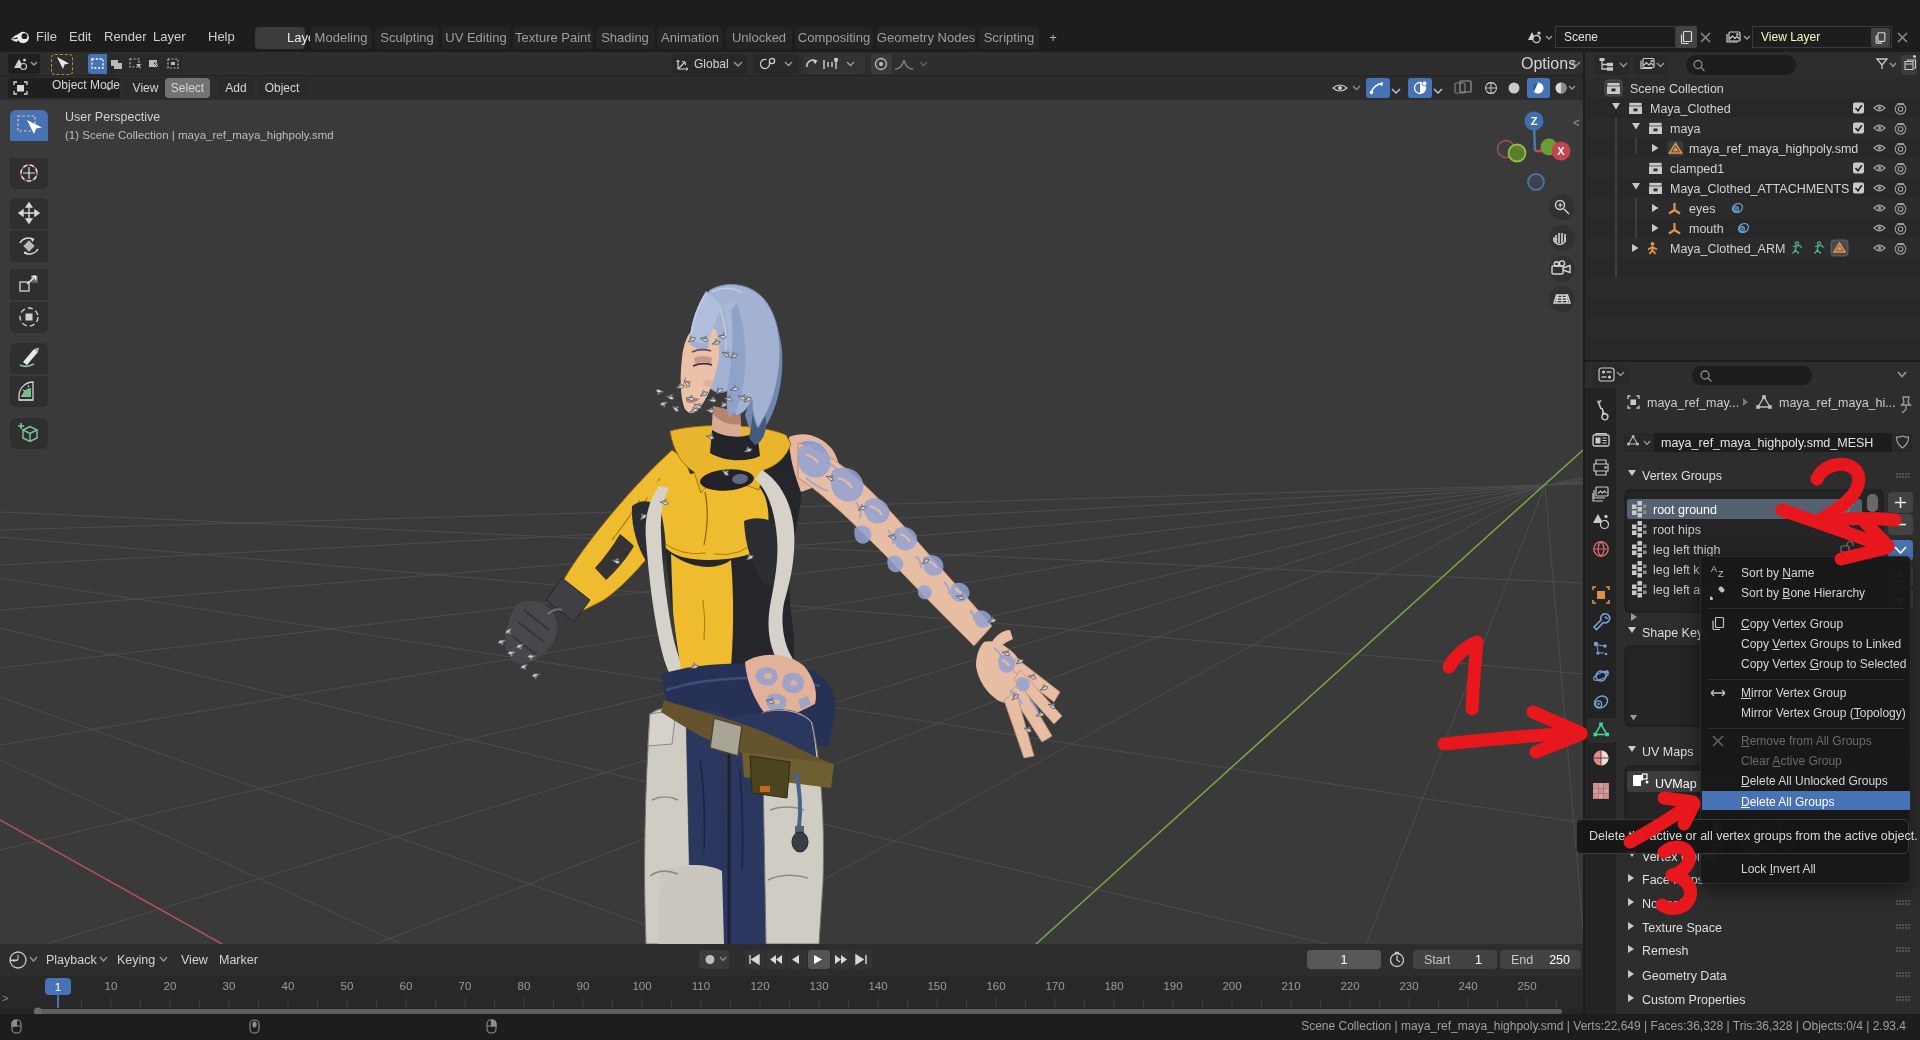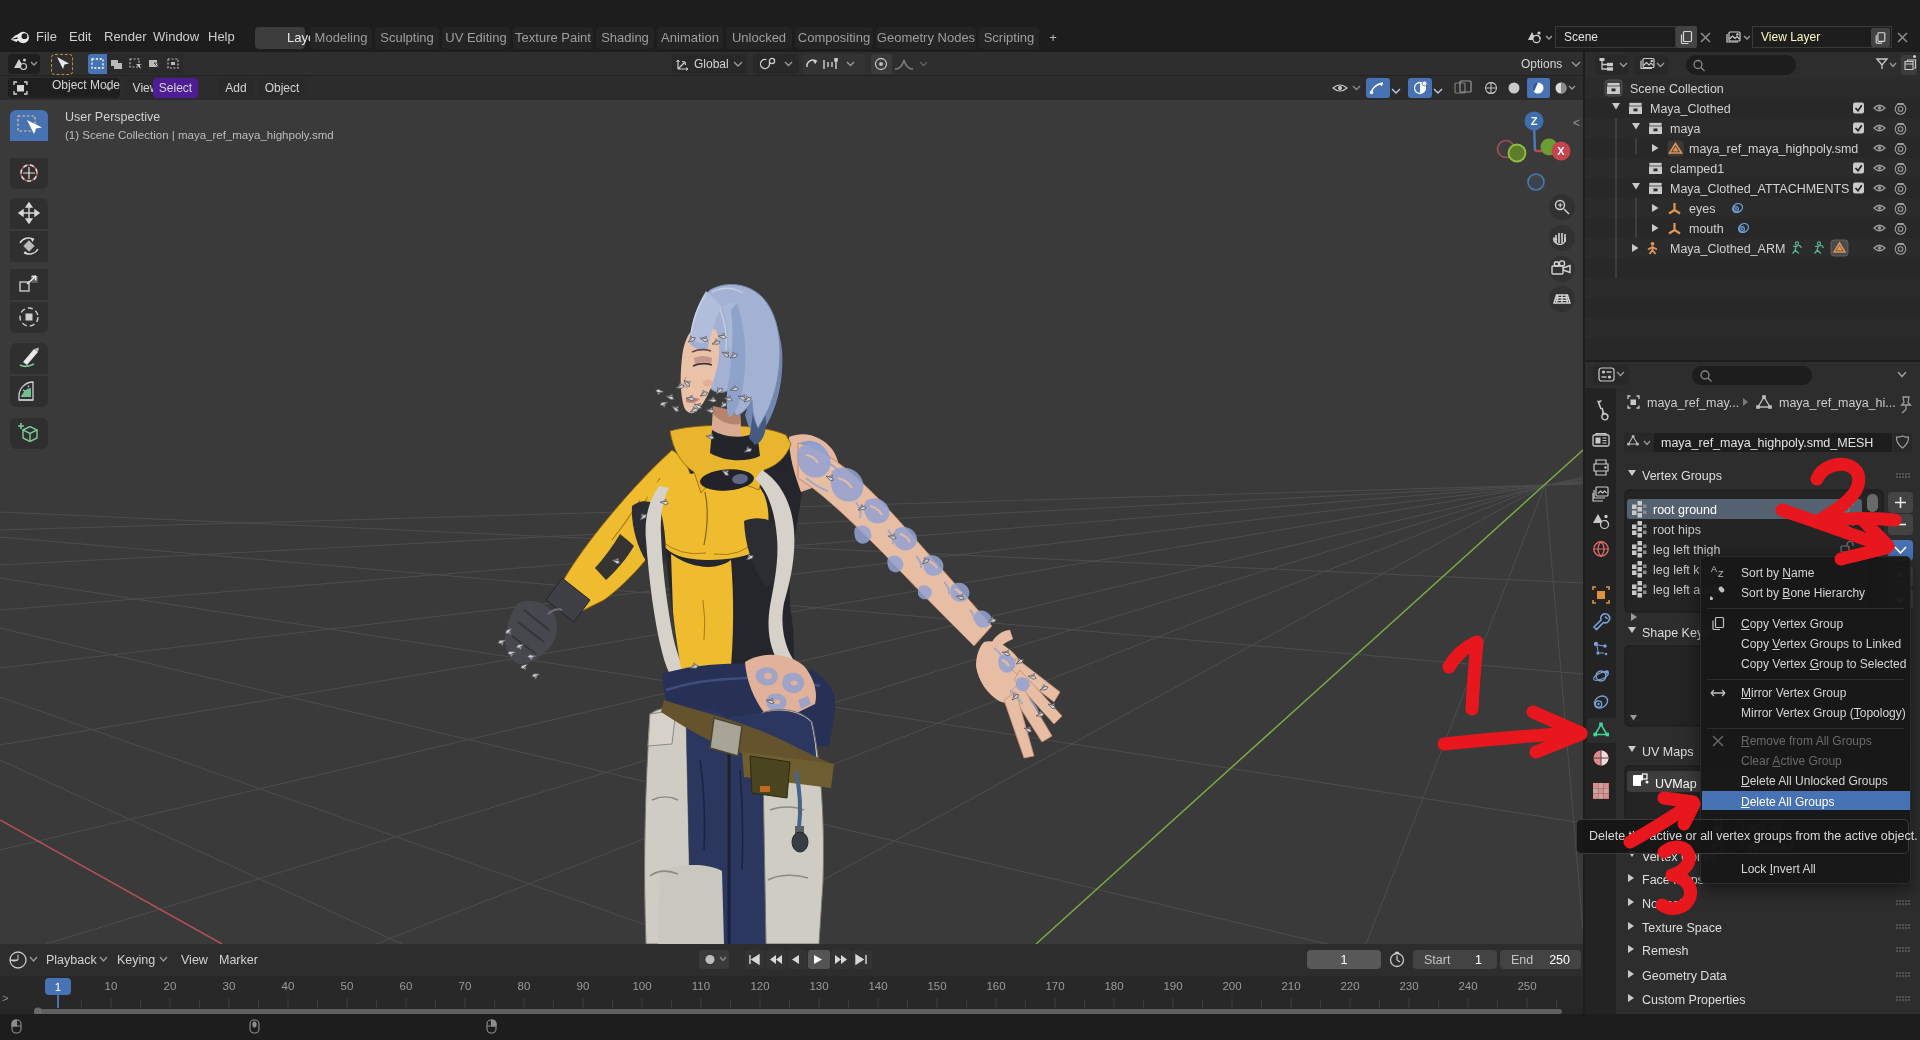--- a/index.html
+++ b/index.html
@@ -36,21 +36,21 @@
   <div id="topbar">
     <svg class="abs" style="left:10px;top:5px" width="21" height="21" viewBox="0 0 16 16">
       <circle cx="10" cy="8" r="4.4" fill="#eaeaea"></circle>
       <circle cx="11" cy="7" r="2.2" fill="#1d1d1d"></circle>
       <path d="M0.5,9.5 Q4,5.5 9,4.5 L6.5,7.5 Z" fill="#eaeaea"></path>
       <path d="M0.5,9.5 L7,9 L5,11.5 Z" fill="#eaeaea"></path>
     </svg>
     <span class="menuitem" style="left:36px">File</span>
     <span class="menuitem" style="left:69px">Edit</span>
     <span class="menuitem" style="left:104px">Render</span>
-    <span class="menuitem" style="left:153px">Window</span>
+    <span class="menuitem" style="left:153px">Layer</span>
     <span class="menuitem" style="left:208px">Help</span>
     <span class="wtab active" style="left:255px;width:50px">Layout</span>
     <span class="wtab" style="left:310px;width:62px">Modeling</span>
     <span class="wtab" style="left:375px;width:64px">Sculpting</span>
     <span class="wtab" style="left:442px;width:68px">UV Editing</span>
     <span class="wtab" style="left:513px;width:80px">Texture Paint</span>
     <span class="wtab" style="left:596px;width:58px">Shading</span>
     <span class="wtab" style="left:657px;width:66px">Animation</span>
     <span class="wtab" style="left:726px;width:66px">Unlocked</span>
     <span class="wtab" style="left:795px;width:78px">Compositing</span>
@@ -185,41 +185,41 @@
           <circle cx="10" cy="10" r="5.5" fill="none" stroke="#bdbdbd" stroke-width="1.3"></circle>
           <circle cx="10" cy="10" r="2" fill="#bdbdbd"></circle>
         </svg>
     </span>
     <span class="abs" style="left:893px;top:2px;width:40px;height:20px">
       <svg width="40" height="20" viewBox="0 0 40 20">
           <path d="M2,15 q7,0 9,-9 q2,9 9,9" fill="none" stroke="#7d7d7d" stroke-width="1.5"></path>
           <path d="M27,8 l3.5,3.5 l3.5,-3.5" stroke="#5f5f5f" stroke-width="1.4" fill="none"></path>
         </svg>
     </span>
-    <span class="abs" style="left:1521px;top:2px;width:60px;height:20px;color:#d4d4d4;font-size:12px;line-height:20px">Options
+    <span class="abs" style="left:1521px;top:2px;width:60px;height:20px;color:#d4d4d4;font-size:16px;line-height:20px">Options
       <svg class="abs" style="right:0px;top:7px" width="10" height="7" viewBox="0 0 10 7">
           <path d="M1,1 l4,4 l4,-4" stroke="#9a9a9a" stroke-width="1.4" fill="none"></path>
         </svg>
     </span>
   </div>
   <div id="vhead2">
     <span class="hbtn" style="left:8px;top:2px;width:112px;height:20px;background:#1f1f1f;text-align:right">
       <svg class="abs" style="left:5px;top:3px" width="15" height="14" viewBox="0 0 15 14">
           <g stroke="#d8d8d8" fill="none" stroke-width="1.3">
             <path d="M1,4 v-3 h3 M11,1 h3 v3 M14,10 v3 h-3 M4,13 H1 v-3"></path>
             <rect x="4" y="4" width="7" height="6.5" fill="#d8d8d8" stroke="none"></rect>
           </g>
         </svg>
       <span style="margin-left:26px">Object Mode</span>
       <svg class="abs" style="right:6px;top:7px" width="10" height="7" viewBox="0 0 10 7">
           <path d="M1,1 l4,4 l4,-4" stroke="#9a9a9a" stroke-width="1.4" fill="none"></path>
         </svg>
     </span>
     <span class="hbtn" style="left:126px;top:2px;width:39px;height:20px;line-height:20px;background:#2a2a2a">View</span>
-    <span class="hbtn" style="left:153px;top:2px;width:45px;height:20px;line-height:20px;background:#4c1d95">Select</span>
+    <span class="hbtn" style="left:165px;top:2px;width:45px;height:20px;line-height:20px;background:#737373">Select</span>
     <span class="hbtn" style="left:218px;top:2px;width:36px;height:20px;line-height:20px;background:#2a2a2a">Add</span>
     <span class="hbtn" style="left:258px;top:2px;width:48px;height:20px;line-height:20px;background:#2a2a2a">Object</span>
 
     <span class="abs" style="left:1330px;top:2px;width:34px;height:20px">
       <svg width="34" height="20" viewBox="0 0 34 20">
           <path d="M3,10 q7,-6 14,0 q-7,6 -14,0 Z" fill="none" stroke="#c9c9c9" stroke-width="1.2"></path>
           <circle cx="10" cy="10" r="2" fill="#c9c9c9"></circle>
           <path d="M23,8 l3.5,3.5 l3.5,-3.5" stroke="#8a8a8a" stroke-width="1.4" fill="none"></path>
         </svg>
     </span>
@@ -1098,20 +1098,21 @@
         <rect x="2" y="1" width="9" height="13" rx="4"></rect>
           <path d="M6.5,1 v6 M2,7 h9"></path>
           <path d="M2,5 a4,4 0 0 1 4.5,-4 v6 H2 Z" fill="#8e8e8e"></path>
         <rect x="240" y="1" width="9" height="13" rx="4"></rect>
           <rect x="243" y="3" width="3" height="5" rx="1.5" fill="#8e8e8e"></rect>
         <rect x="477" y="1" width="9" height="13" rx="4"></rect>
           <path d="M481.5,1 v6 M477,7 h9"></path>
           <path d="M486,5 a4,4 0 0 0 -4.5,-4 v6 h4.5 Z" fill="#8e8e8e"></path>
       </g>
     </svg>
+    <span class="abs" style="right:14px;top:5px;color:#9f9f9f">Scene Collection | maya_ref_maya_highpoly.smd | Verts:22,649 | Faces:36,328 | Tris:36,328 | Objects:0/4 | 2.93.4</span>
   </div>
   <div id="overlays">
 
     <div class="abs" style="left:1700px;top:556px;width:211px;height:328px;background:rgba(24,24,24,0.97);border:1px solid #2c2c2c;border-radius:5px;box-shadow:0 6px 18px rgba(0,0,0,0.5);z-index:40;font-size:12px;color:#d5d5d5;white-space:nowrap">
       <svg class="abs" style="left:9px;top:6px" width="18" height="16" viewBox="0 0 18 16">
           <text x="1" y="9" font-size="9" fill="#c0c0c0">A</text>
           <text x="8" y="14" font-size="9" fill="#c0c0c0">Z</text>
         </svg>
       <span class="abs" style="left:40px;top:9px">Sort by <u>N</u>ame</span>
       <svg class="abs" style="left:9px;top:28px" width="16" height="16" viewBox="0 0 16 16">

